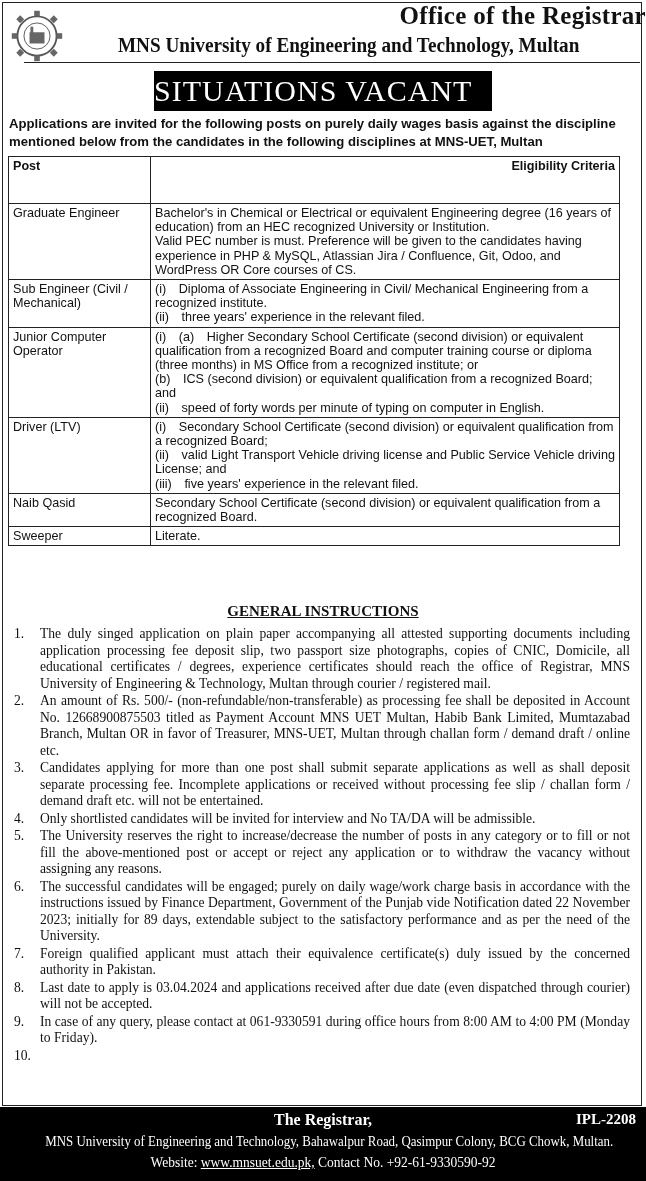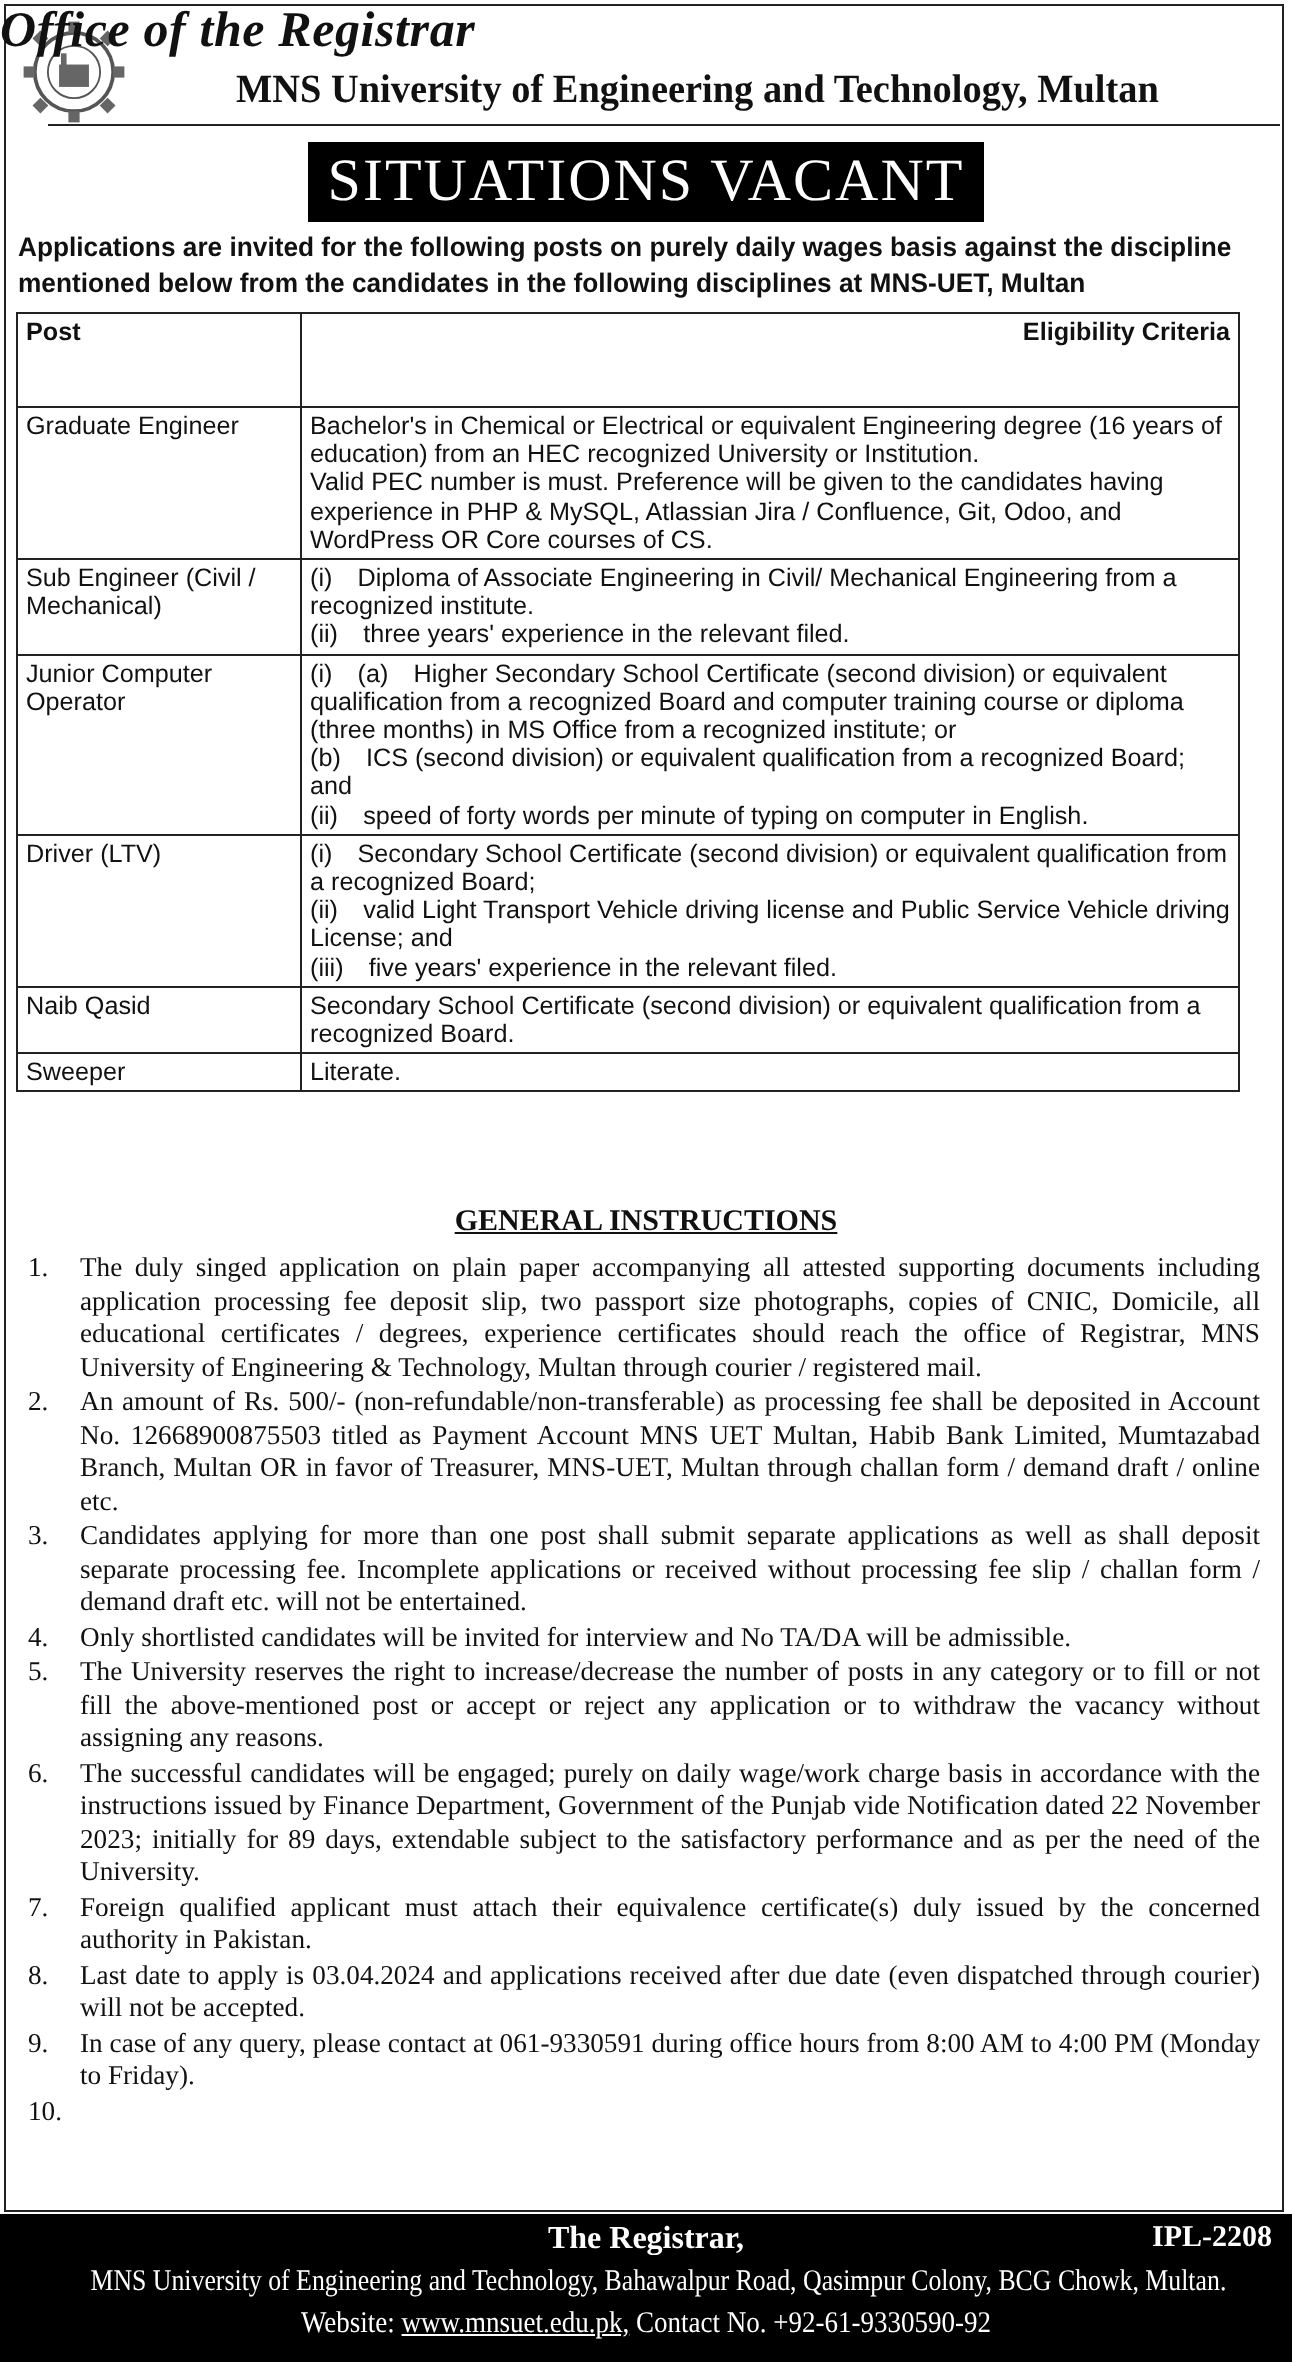--- a/index.html
+++ b/index.html
@@ -1,22 +1,22 @@
 <!DOCTYPE html>
 <html><head>
 <meta charset="utf-8">
 <style>
   html,body{margin:0;padding:0;background:#fff;}
   body{width:646px;height:1181px;position:relative;overflow:hidden;font-family:"Liberation Serif",serif;color:#111;}
   .frame{position:absolute;left:2px;top:2px;width:640px;height:1104px;border:1.5px solid #222;box-sizing:border-box;}
   .logo{position:absolute;left:8px;top:8px;width:58px;height:56px;}
-  .title1{position:absolute;left:0;width:646px;top:2px;text-align:left;font-size:25px;font-style:italic;font-weight:bold;letter-spacing:0.3px;}
+  .title1{position:absolute;left:0;width:646px;top:2px;text-align:right;font-size:25px;font-weight:bold;letter-spacing:0.3px;}
   .title2{position:absolute;left:118px;top:34px;font-size:20px;font-weight:bold;white-space:nowrap;transform:scaleX(0.96);transform-origin:left;}
   .hr{position:absolute;left:24px;right:6px;top:62px;border-top:1.5px solid #222;}
-  .banner{position:absolute;left:154px;top:71px;width:338px;height:40px;background:#000;color:#fff;font-size:30px;text-align:center;line-height:40px;letter-spacing:1px;}
+  .banner{position:absolute;left:154px;top:71px;width:338px;height:40px;background:#000;color:#fff;font-size:30px;text-align:left;line-height:40px;letter-spacing:1px;}
   .intro{position:absolute;left:9px;top:115px;width:630px;font-size:13.4px;font-weight:bold;line-height:17.5px;font-family:"Liberation Sans",sans-serif;transform:scaleX(0.98);transform-origin:left;}
   table.elig{position:absolute;left:8px;top:156px;width:612px;border-collapse:collapse;font-family:Liberation Sans, sans-serif;font-size:12.6px;line-height:14.2px;}
   table.elig td,table.elig th{border:1px solid #222;vertical-align:top;padding:2px 4px;}
   table.elig th{font-weight:bold;text-align:left;height:42px;}
   table.elig th.crit{text-align:right;}
   td.post{width:133px;}
   .li{display:block;}
   .gi-head{position:absolute;left:0;width:646px;top:603px;text-align:center;font-size:15px;font-weight:bold;text-decoration:underline;}
   ol.instr{position:absolute;left:14px;top:626px;width:616px;margin:0;padding:0;list-style:none;font-size:13.6px;line-height:16.5px;text-align:justify;}
   ol.instr li{position:relative;padding-left:26px;margin-bottom:1px;}

